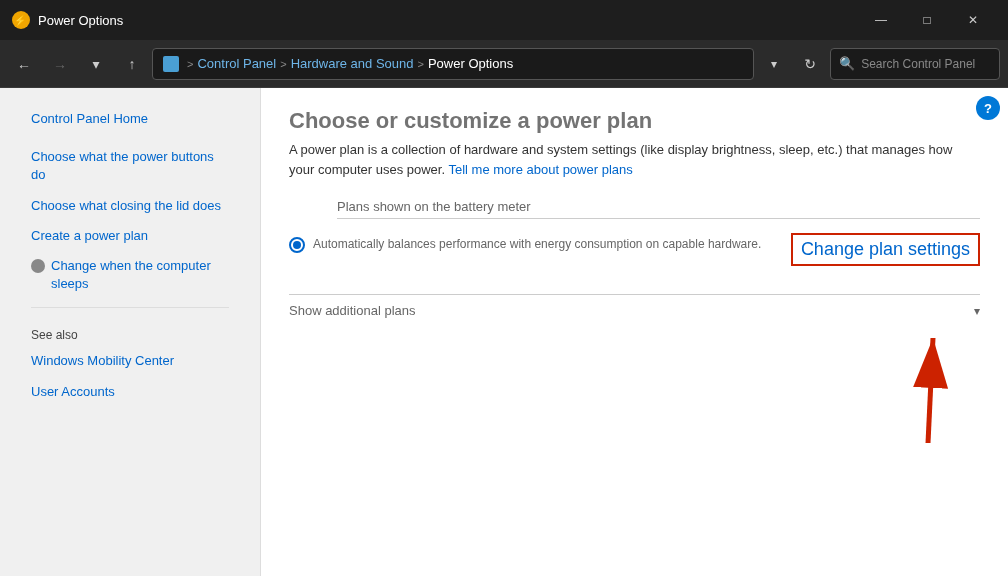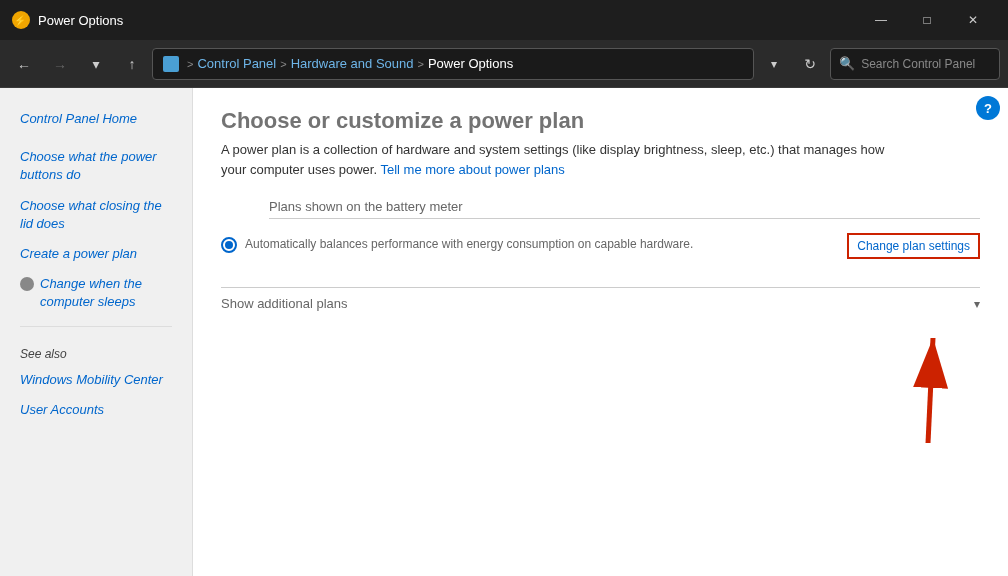--- a/index.html
+++ b/index.html
@@ -100,26 +100,25 @@
 
     
     .main {
       display: flex;
       height: calc(576px - 88px);
       background: #f5f5f5;
     }
 
     
     .sidebar {
-      width: 193px;
+      width: 261px;
       background: #f0f0f0;
       border-right: 1px solid #ddd;
-      padding: 16px 4px;
+      padding: 16px 15px;
       flex-shrink: 0;
-      font-style: italic;
     }
     .sidebar-item {
       padding: 6px 16px;
       font-size: 13px;
       color: #0066cc;
       cursor: pointer;
       line-height: 1.4;
       display: flex;
       align-items: flex-start;
       gap: 6px;
@@ -178,21 +177,21 @@
     }
     .radio-inner {
       width: 8px; height: 8px;
       border-radius: 50%;
       background: #0066cc;
     }
     .plan-name { font-size: 14px; font-weight: 600; color: #333; }
     .plan-desc { font-size: 12px; color: #666; margin-top: 2px; }
     .change-plan-btn {
       color: #0066cc;
-      font-size: 12px;
+      font-size: 18px;
       cursor: pointer;
       white-space: nowrap;
       padding: 4px 8px;
       border: 2px solid #cc2200;
       text-decoration: none;
       flex-shrink: 0;
       margin-top: -2px;
     }
 
     .show-plans {

